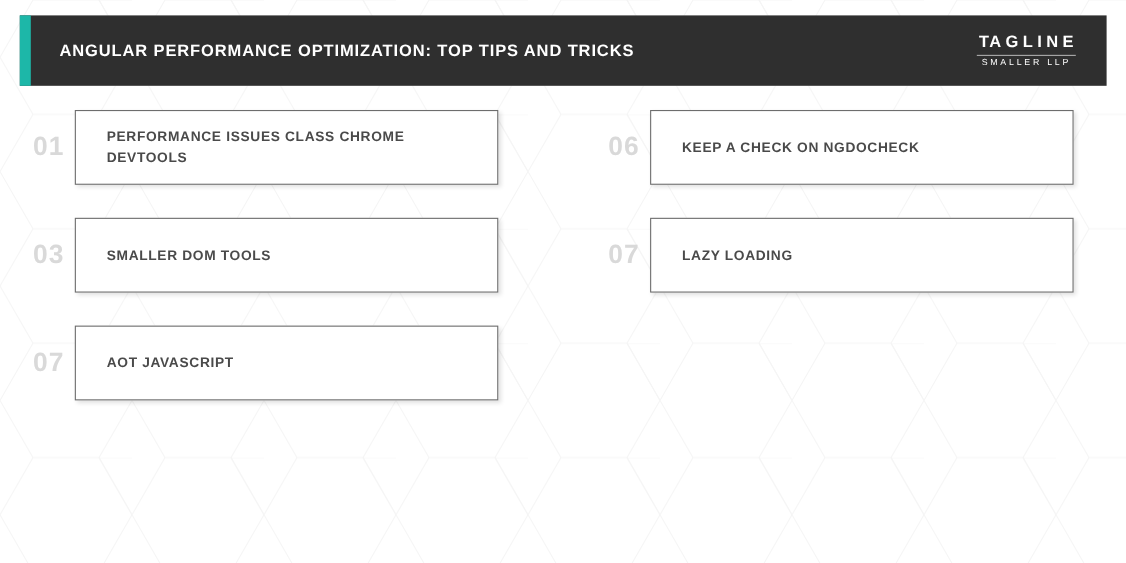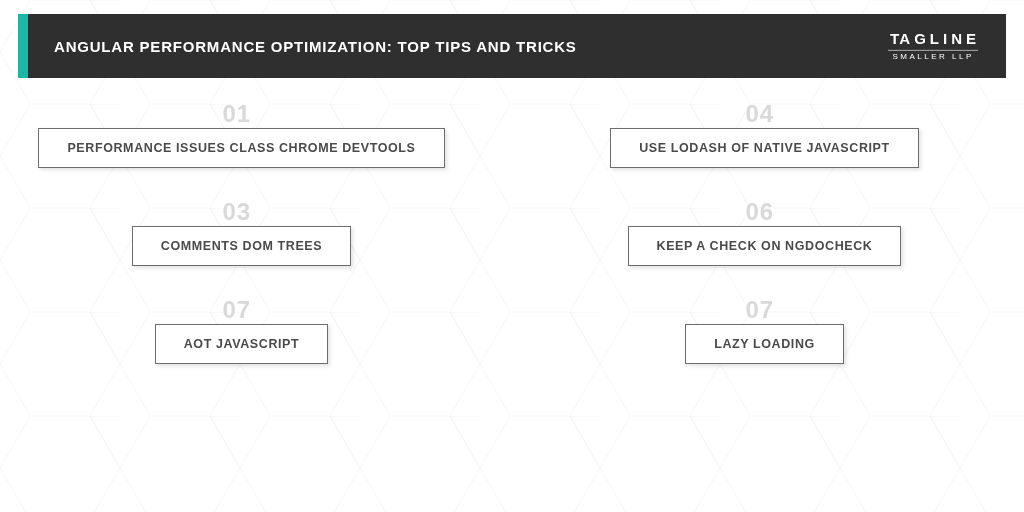--- a/index.html
+++ b/index.html
@@ -80,21 +80,20 @@
   .column {
     flex: 1;
     display: flex;
     flex-direction: column;
     gap: 30px;
   }
   .item {
     display: flex;
     align-items: center;
     height: 68px;
-    flex-direction: column;
   }
   .num {
     width: 38px;
     font-size: 24px;
     font-weight: 800;
     color: #d9d9d9;
     letter-spacing: 1px;
     flex-shrink: 0;
     text-align: left;
   }
@@ -138,33 +137,29 @@
 </div>
 
 <div class="lists">
   <div class="column">
     <div class="item">
       <div class="num">01</div>
       <div class="box">PERFORMANCE ISSUES CLASS CHROME DEVTOOLS</div>
     </div>
     <div class="item">
       <div class="num">03</div>
-      <div class="box">COMMENTS DOM TREES</div>
+      <div class="box">SMALLER DOM TOOLS</div>
     </div>
     <div class="item">
       <div class="num">07</div>
       <div class="box">AOT JAVASCRIPT</div>
     </div>
   </div>
 
   <div class="column">
-    <div class="item">
-      <div class="num">04</div>
-      <div class="box">USE LODASH OF NATIVE JAVASCRIPT</div>
-    </div>
     <div class="item">
       <div class="num">06</div>
       <div class="box">KEEP A CHECK ON NGDOCHECK</div>
     </div>
     <div class="item">
       <div class="num">07</div>
       <div class="box">LAZY LOADING</div>
     </div>
   </div>
 </div>

